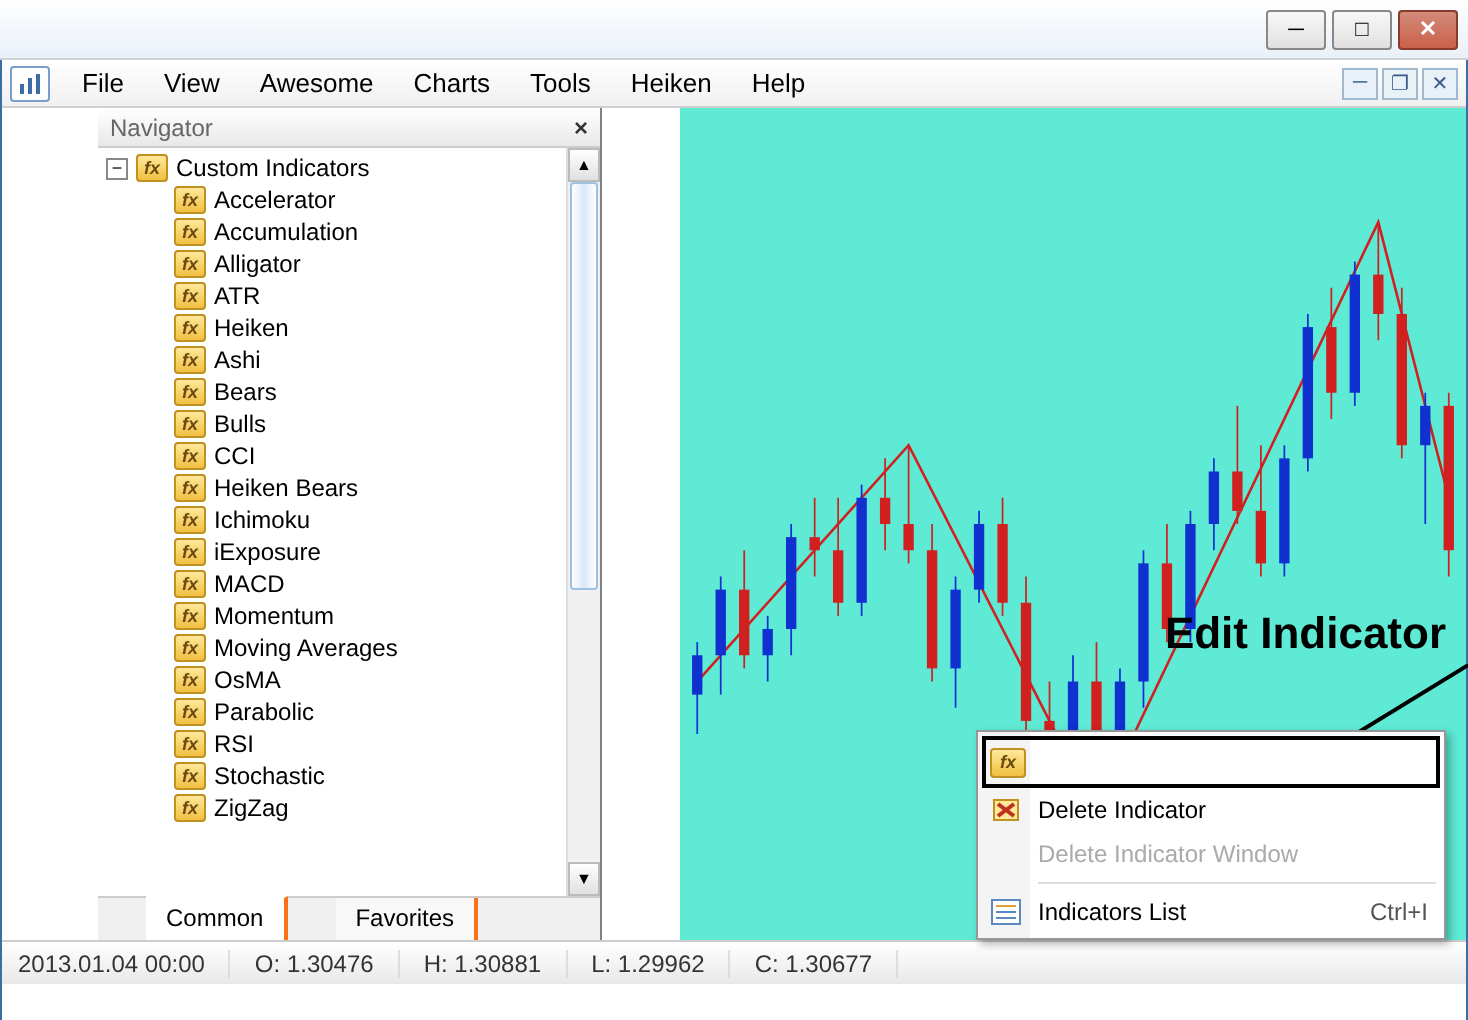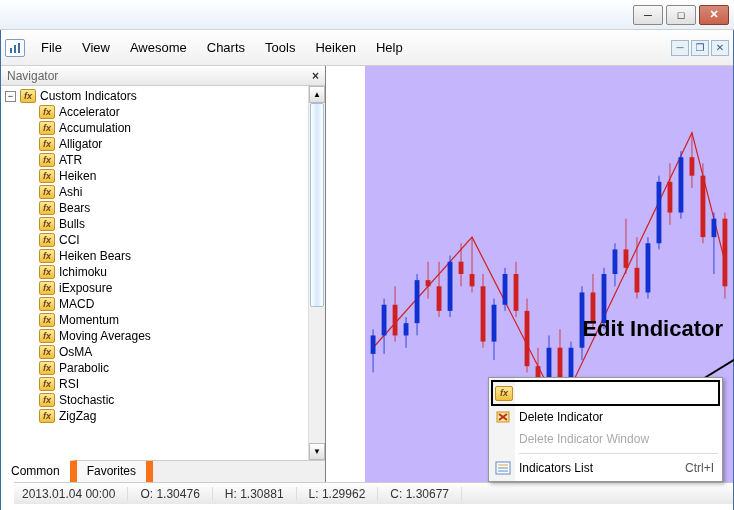--- a/index.html
+++ b/index.html
@@ -6,62 +6,62 @@
 body { background: #fff; width: 734px; height: 510px; overflow: hidden; }
 
 .window { width: 734px; height: 510px; background: #fff; }
 
 .title-bar { height: 30px; background: linear-gradient(#fff, #e8f0f8); border-bottom: 1px solid #d0d0d0; display: flex; align-items: center; padding: 0 5px; }
 .title-spacer { flex: 1; }
 .win-controls { display: flex; gap: 3px; }
 .win-btn { width: 30px; height: 20px; border: 1px solid #888; background: linear-gradient(#f8f8f8,#e0e0e0); border-radius: 2px; display: flex; align-items: center; justify-content: center; font-size: 11px; cursor: pointer; }
 .win-btn.close { background: linear-gradient(#d48a7a,#c9614a); color: #fff; border-color: #8a3a2a; font-weight: bold; }
 
-.menu-bar { height: 36px; background: linear-gradient(#fff,#f0f0f0); display: flex; align-items: center; padding: 3px 4px; gap: 0; font-size: 13px; border-bottom: 1px solid #d0d0d0; }
+.menu-bar { height: 24px; background: linear-gradient(#fff,#f0f0f0); display: flex; align-items: center; padding: 3px 4px; gap: 0; font-size: 13px; border-bottom: 1px solid #d0d0d0; }
 .app-icon { width: 20px; height: 18px; background: #fff; border: 1px solid #7a9ecb; border-radius: 2px; margin-right: 6px; display:flex;align-items:center;justify-content:center;}
 .app-icon svg { width: 12px; height: 12px; }
 .menu-item { padding: 3px 10px; cursor: pointer; }
 .inner-controls { display: flex; gap: 2px; margin-left: auto; }
 .inner-btn { width: 18px; height: 16px; border: 1px solid #a0b8d0; background: #e8f0f8; font-size: 10px; display:flex;align-items:center;justify-content:center; cursor:pointer; color:#3a5a8a;}
 
 .body-area { display: flex; height: 416px; }
 
-.navigator { width: 325px; border-right: 1px solid #808080; display: flex; flex-direction: column; background: #fff; }
+.navigator { width: 300px; border-right: 1px solid #808080; display: flex; flex-direction: column; background: #fff; padding-left: 48px; }
 .nav-header { height: 20px; background: linear-gradient(#fff,#e8e8e8); border-bottom: 1px solid #ccc; display: flex; align-items: center; padding: 0 6px; font-size: 12px; color: #666; }
 .nav-header .close-x { margin-left: auto; cursor: pointer; font-weight: bold; color:#333; }
 .nav-tree { flex: 1; overflow-y: auto; padding: 2px 0; font-size: 12px; position: relative; }
 .tree-root { display: flex; align-items: center; padding: 1px 4px; }
 .tree-toggle { width: 11px; height: 11px; border: 1px solid #888; background: #fff; font-size: 9px; line-height: 9px; text-align: center; margin-right: 4px; cursor:pointer;}
 .tree-item { display: flex; align-items: center; padding: 1px 4px 1px 38px; cursor: pointer; }
 .ind-icon { width: 16px; height: 14px; background: linear-gradient(#ffe89a,#f0c040); border: 1px solid #c09020; border-radius: 2px; margin-right: 4px; display:flex;align-items:center;justify-content:center;font-size:9px;font-style:italic;font-weight:bold;color:#6a4a10; flex-shrink:0;}
 .nav-tabs { display: flex; height: 22px; background: #f0f0f0; border-top: 1px solid #ccc; font-size: 12px; }
-.nav-tab { padding: 3px 10px; border-right: 7px solid #f97316; cursor: pointer; background:#f8f8f8; }
+.nav-tab { padding: 3px 10px; border-right: 2px solid #f97316; cursor: pointer; background:#f8f8f8;margin-left:24px; }
 .nav-tab.active { background: #fff; border-top: 1px solid #fff; margin-top:-1px; }
 
 .scrollbar-v { width: 17px; background: #f0f0f0; border-left: 1px solid #ddd; display: flex; flex-direction: column; }
 .sb-btn { height: 17px; background: linear-gradient(#fff,#e0e0e0); border: 1px solid #bbb; font-size: 8px; display:flex;align-items:center;justify-content:center; cursor:pointer;}
 .sb-track { flex:1; position:relative;}
 .sb-thumb { position:absolute; left:1px; right:1px; top:0; height:60%; background:linear-gradient(90deg,#fff,#d8e8f8,#fff); border:1px solid #a0c0e0; border-radius:2px; cursor:pointer;}
 
-.chart-area { flex: 1; position: relative; background: #c4b5fd; margin-left: 39px; }
+.chart-area { flex: 1; position: relative; background: #5eead4; margin-left: 39px; }
 .chart-svg { width: 100%; height: 100%; }
 
 .context-menu { position: absolute; right: 10px; bottom: 0; width: 235px; background: linear-gradient(90deg, #f4f4f4 0, #f4f4f4 26px, #fff 26px, #fff 100%); border: 1px solid #979797; box-shadow: 2px 2px 4px rgba(0,0,0,0.3); font-size: 12px; padding: 2px; }
 .ctx-item { display: flex; align-items: center; height: 22px; padding: 0 6px 0 2px; cursor: pointer; }
 .ctx-item.disabled { color: #aaa; cursor: default; }
 .ctx-item.highlighted { border: 2px solid #000; height: 26px; }
 .ctx-icon { width: 20px; height: 16px; margin-right: 6px; display:flex;align-items:center;justify-content:center; }
 .ctx-icon.fx { background: linear-gradient(#ffe89a,#f0c040); border: 1px solid #c09020; border-radius: 2px; font-size:9px;font-style:italic;font-weight:bold;color:#6a4a10; width:18px;height:15px;}
 .ctx-shortcut { margin-left: auto; color: #555; }
 .ctx-sep { height: 1px; background: #ddd; margin: 3px 2px 3px 28px; }
 
 .annotation { position: absolute; right: 10px; top: 250px; font-size: 22px; font-weight: bold; color: #000; }
 .anno-line { position:absolute; }
 
-.status-bar { height: 22px; background: linear-gradient(#fff,#e8e8e8); border-top: 1px solid #ccc; display: flex; align-items: center; padding: 0 8px; font-size: 12px; gap: 0; color:#333;margin-left:13px;}
+.status-bar { height: 22px; background: linear-gradient(#fff,#e8e8e8); border-top: 1px solid #ccc; display: flex; align-items: center; padding: 0 8px; font-size: 12px; gap: 0; color:#333;}
 .status-cell { padding: 0 12px; border-right: 1px solid #ddd; }
 .status-cell:first-child { padding-left:0;}
 
 .outer-border { border: 1px solid #3a6ea5; height: 100%; display:flex; flex-direction:column; border-top:none;}
 .tree-wrap { display:flex; flex:1; overflow:hidden;}
 </style>
 </head>
 <body>
 
 <div class="window">

